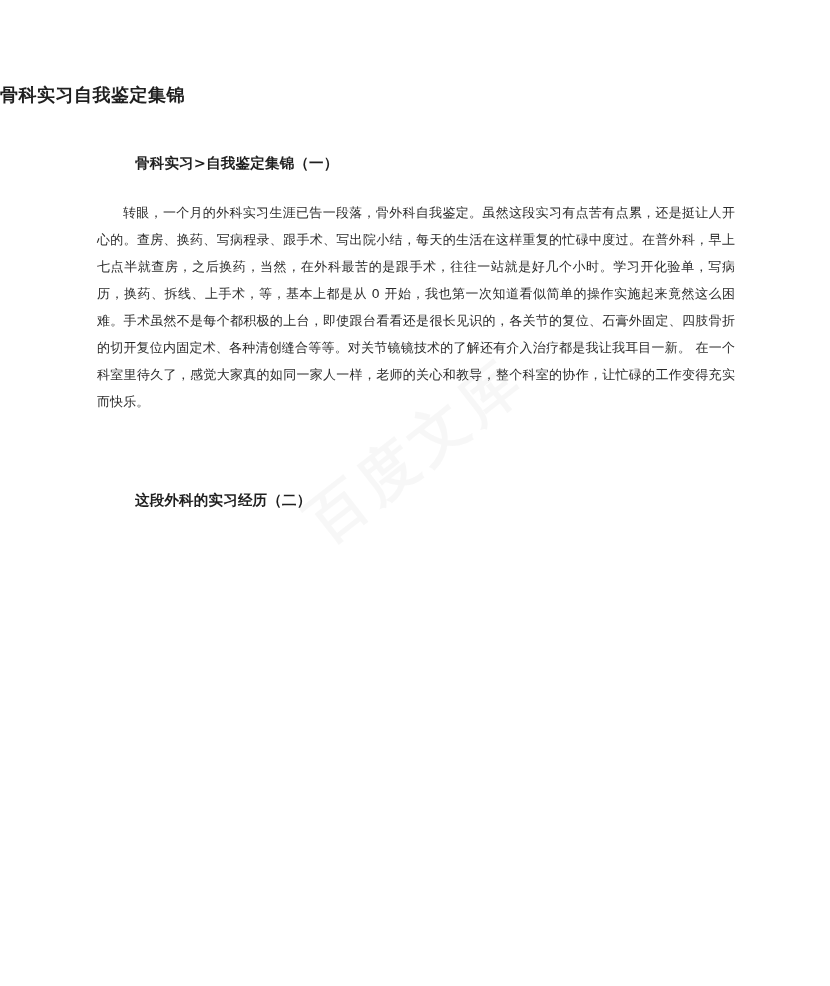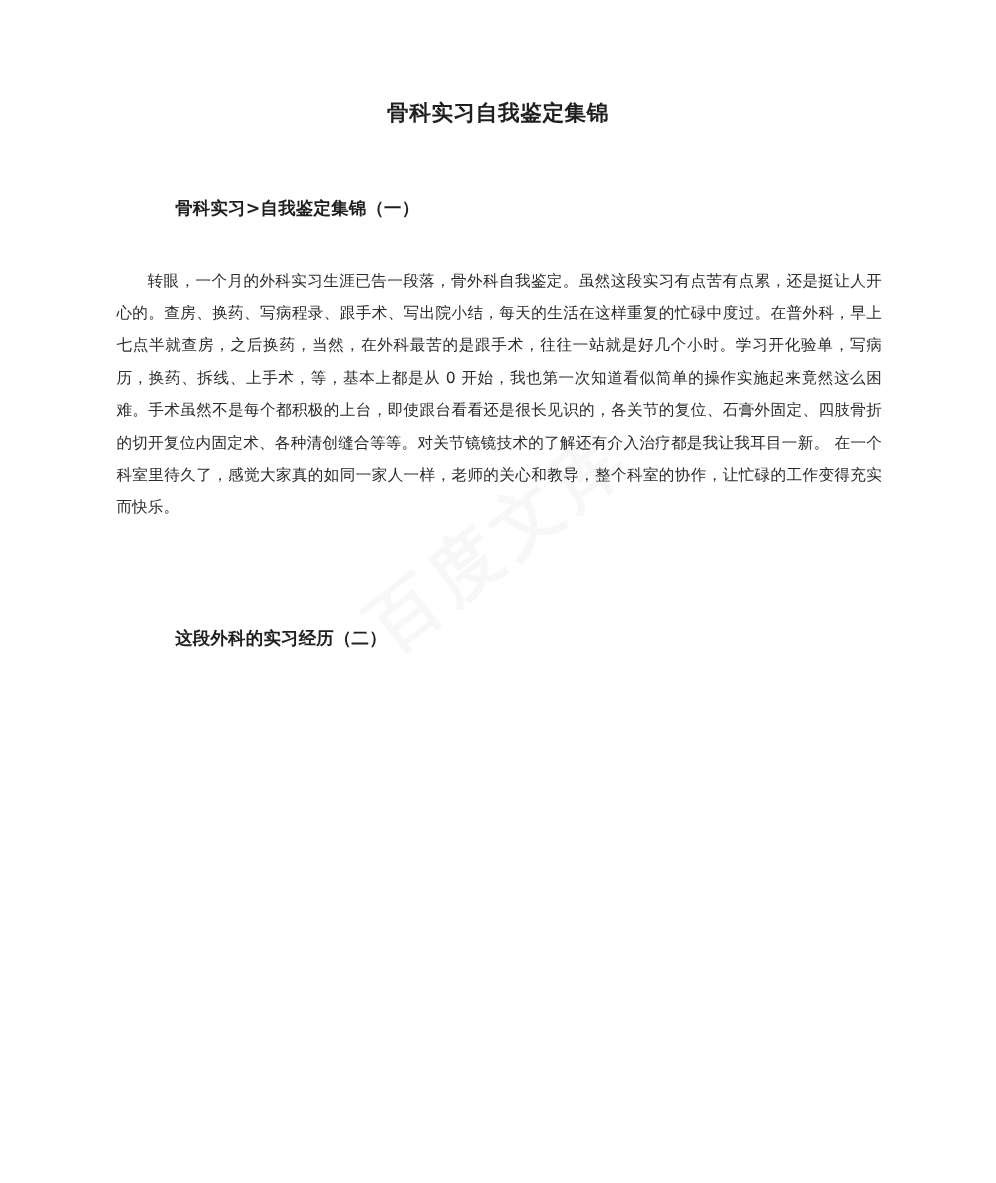--- a/index.html
+++ b/index.html
@@ -48,38 +48,38 @@
     line-height: 1;
   }
 
   .content {
     position: relative;
     z-index: 2;
     padding-top: 82px;
   }
 
   .doc-title {
-    text-align: center;
+    text-align: left;
     font-size: 18px;
     font-weight: bold;
     color: #1f1f1f;
     letter-spacing: 0.5px;
     margin: 0;
     line-height: 1.4;
   }
 
   .section {
     margin: 0;
   }
 
   .section-heading {
     font-size: 14.5px;
     font-weight: bold;
     color: #1f1f1f;
-    margin: 11px;
+    margin: 0;
     padding-left: 135px;
     line-height: 1.6;
     letter-spacing: 0.2px;
   }
 
   .para {
     font-size: 13px;
     color: #2b2b2b;
     margin: 0;
     padding-left: 97px;

